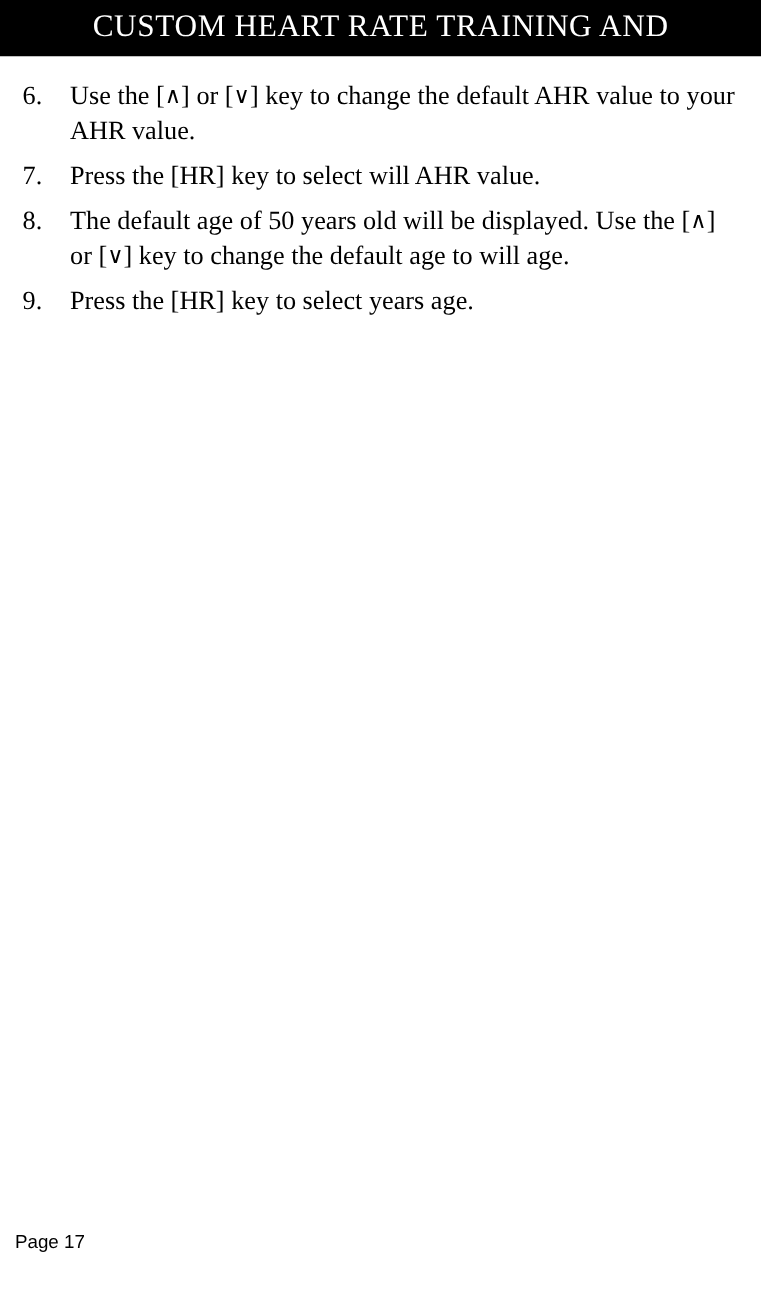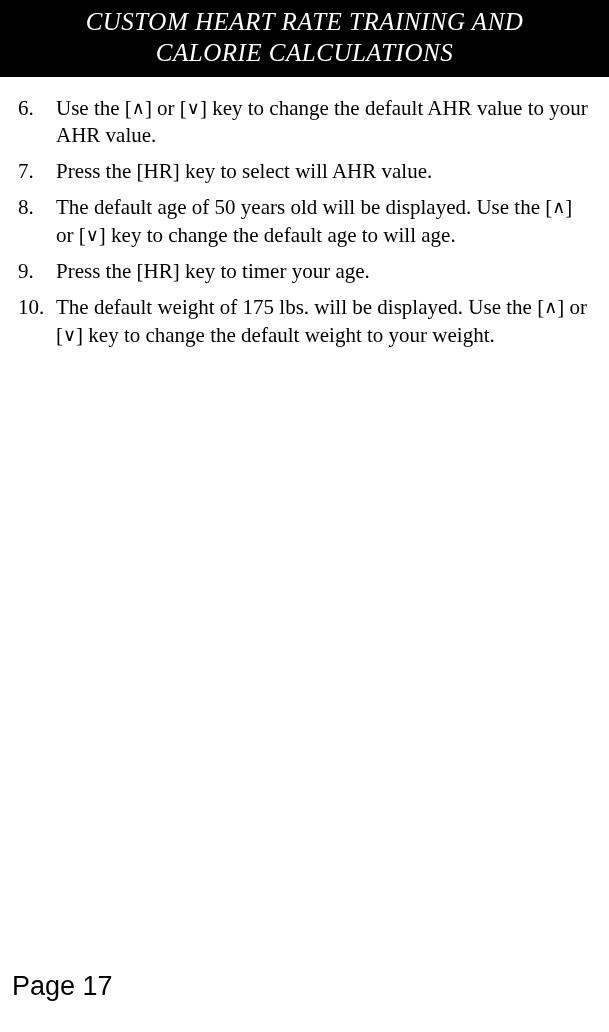--- a/index.html
+++ b/index.html
@@ -19,21 +19,20 @@
       background: #000;
       color: #fff;
       text-align: center;
       padding: 6px 10px 8px;
       font-family: 'Times New Roman', Georgia, serif;
     }
     .header-bar .title {
       font-size: 25px;
       line-height: 1.25;
       letter-spacing: 0.5px;
-      font-style: italic;
     }
     ol.instructions {
       list-style: none;
       margin-top: 18px;
       padding: 0 18px 0 56px;
     }
     ol.instructions li {
       font-size: 21px;
       line-height: 1.33;
       margin-bottom: 8px;
@@ -44,42 +43,40 @@
       left: -38px;
       width: 30px;
       text-align: left;
     }
     .b { font-weight: normal; }
     .footer {
       position: absolute;
       left: 12px;
       bottom: 30px;
       font-family: Arial, Helvetica, sans-serif;
-      font-size: 27px;
+      font-size: 15px;
     }
     .arrow {
       font-family: Arial, sans-serif;
       font-size: 0.85em;
       display: inline-block;
       vertical-align: 1px;
     }
   </style>
 </head>
 <body>
 
 <div class="header-bar">
   <div class="title">
     <span>CUSTOM HEART RATE TRAINING AND</span><br>
-    <span>CALORIE CALCULATIONS</span>
   </div>
 </div>
 
 <ol class="instructions">
     <li><span class="num">6.</span><span>Use the [</span><span class="arrow">∧</span><span>] or [</span><span class="arrow">∨</span><span>] key to change the default AHR value to your AHR value.</span></li>
     <li><span class="num">7.</span><span>Press the [</span><span class="b">HR</span><span>] key to select will AHR value.</span></li>
     <li><span class="num">8.</span><span>The default age of 50 years old will be displayed. Use the [</span><span class="arrow">∧</span><span>] or [</span><span class="arrow">∨</span><span>] key to change the default age to will age.</span></li>
-    <li><span class="num">9.</span><span>Press the [</span><span class="b">HR</span><span>] key to timer your age.</span></li>
-    <li><span class="num">10.</span><span>The default weight of 175 lbs. will be displayed. Use the [</span><span class="arrow">∧</span><span>] or [</span><span class="arrow">∨</span><span>]  key to change the default weight to your weight.</span></li>
+    <li><span class="num">9.</span><span>Press the [</span><span class="b">HR</span><span>] key to select years age.</span></li>
   </ol>
 
 <div class="footer">
   <span>Page 17</span>
 </div>
 
 </body></html>

